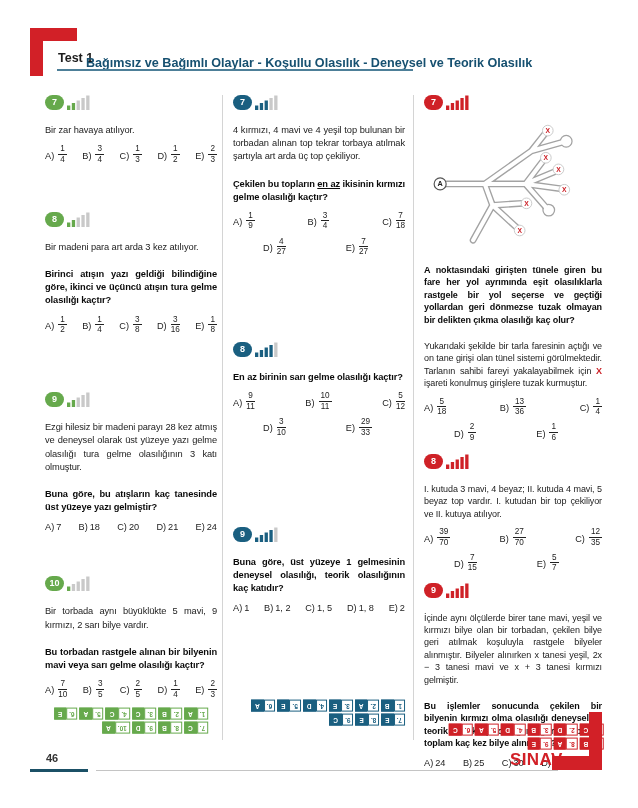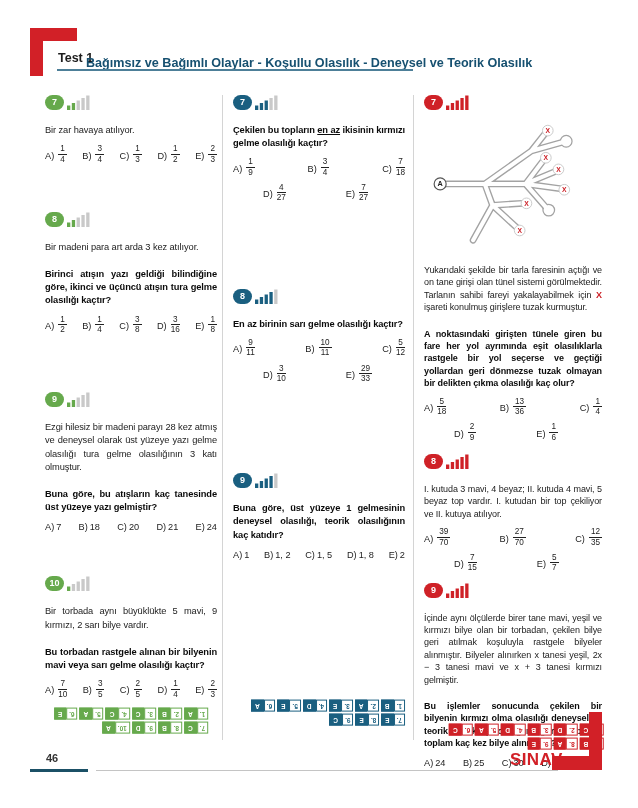--- a/index.html
+++ b/index.html
@@ -324,20 +324,21 @@
         <div class="qbadge">
           <span class="qnum" style="background: rgb(26, 95, 128);">7</span>
           <svg width="25" height="15" class="qbars">
             <rect x="0.0" y="10.5" width="3.3" height="4.5" fill="#1a5f80"></rect>
             <rect x="4.8" y="8.0" width="3.3" height="7.0" fill="#1a5f80"></rect>
             <rect x="9.6" y="5.5" width="3.3" height="9.5" fill="#1a5f80"></rect>
             <rect x="14.4" y="3.0" width="3.3" height="12.0" fill="#c9c9c9"></rect>
             <rect x="19.2" y="0.5" width="3.3" height="14.5" fill="#c9c9c9"></rect>
           </svg>
         </div>
+        <p class="qtext"><span>4 kırmızı, 4 mavi ve 4 yeşil top bulunan bir torbadan alınan top tekrar torbaya atılmak şartıyla art arda üç top çekiliyor.</span></p>
         <p class="qtext qbold"><span>Çekilen bu topların </span><span class="useg">en az</span><span> ikisinin kırmızı gelme olasılığı kaçtır?</span></p>
         <div class="opt-row">
           <span class="opt">
             <span class="opt-letter">A)</span>
             <span class="frac">
               <span class="num">1</span>
               <span class="den">9</span>
             </span>
           </span>
           <span class="opt">
@@ -543,22 +544,22 @@
     </g>
     <g font-family="Liberation Sans, sans-serif">
       <circle cx="101" cy="88" r="5.5" fill="#ffffff" stroke="#c9c9c9" stroke-width="1"></circle>
       <text x="101" y="90.4" text-anchor="middle" font-size="7" font-weight="bold" fill="#cc2127">X</text>
     </g>
     <g font-family="Liberation Sans, sans-serif">
       <circle cx="94" cy="116" r="5.5" fill="#ffffff" stroke="#c9c9c9" stroke-width="1"></circle>
       <text x="94" y="118.4" text-anchor="middle" font-size="7" font-weight="bold" fill="#cc2127">X</text>
     </g>
   </svg></div>
+        <p class="qtext qbold"><span>A noktasındaki girişten tünele giren bu fare her yol ayrımında eşit olasılıklarla rastgele bir yol seçerse ve geçtiği yollardan geri dönmezse tuzak olmayan bir delikten çıkma olasılığı kaç olur?</span></p>
         <p class="qtext"><span>Yukarıdaki şekilde bir tarla faresinin açtığı ve on tane girişi olan tünel sistemi görülmektedir. Tarlanın sahibi fareyi yakalayabilmek için </span><span class="redseg">X</span><span> işareti konulmuş girişlere tuzak kurmuştur.</span></p>
-        <p class="qtext qbold"><span>A noktasındaki girişten tünele giren bu fare her yol ayrımında eşit olasılıklarla rastgele bir yol seçerse ve geçtiği yollardan geri dönmezse tuzak olmayan bir delikten çıkma olasılığı kaç olur?</span></p>
         <div class="opt-row">
           <span class="opt">
             <span class="opt-letter">A)</span>
             <span class="frac">
               <span class="num">5</span>
               <span class="den">18</span>
             </span>
           </span>
           <span class="opt">
             <span class="opt-letter">B)</span>

